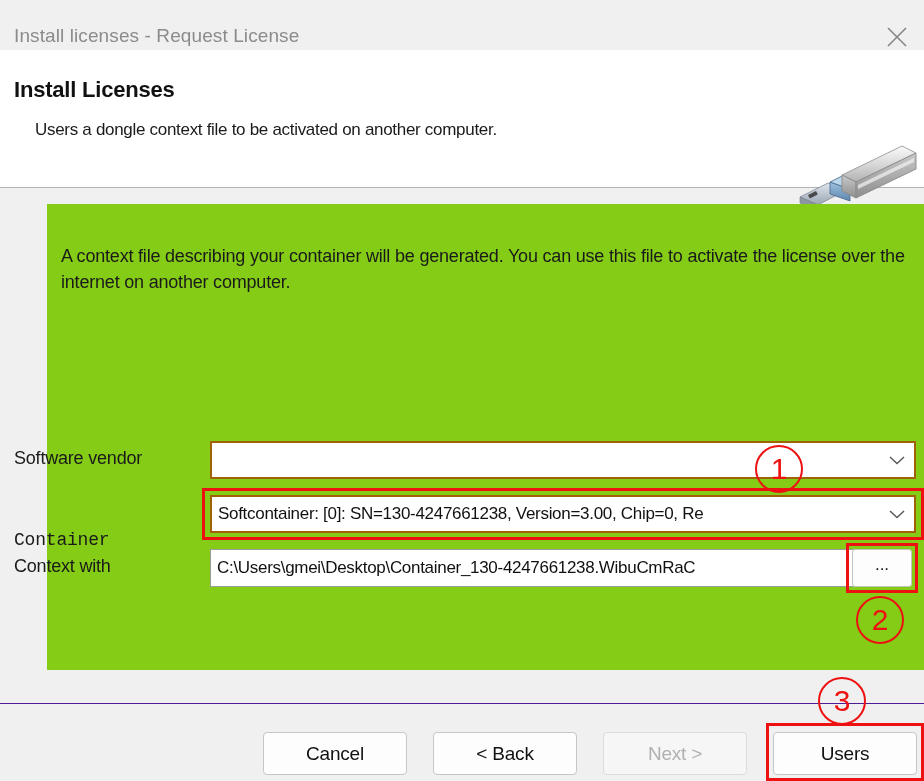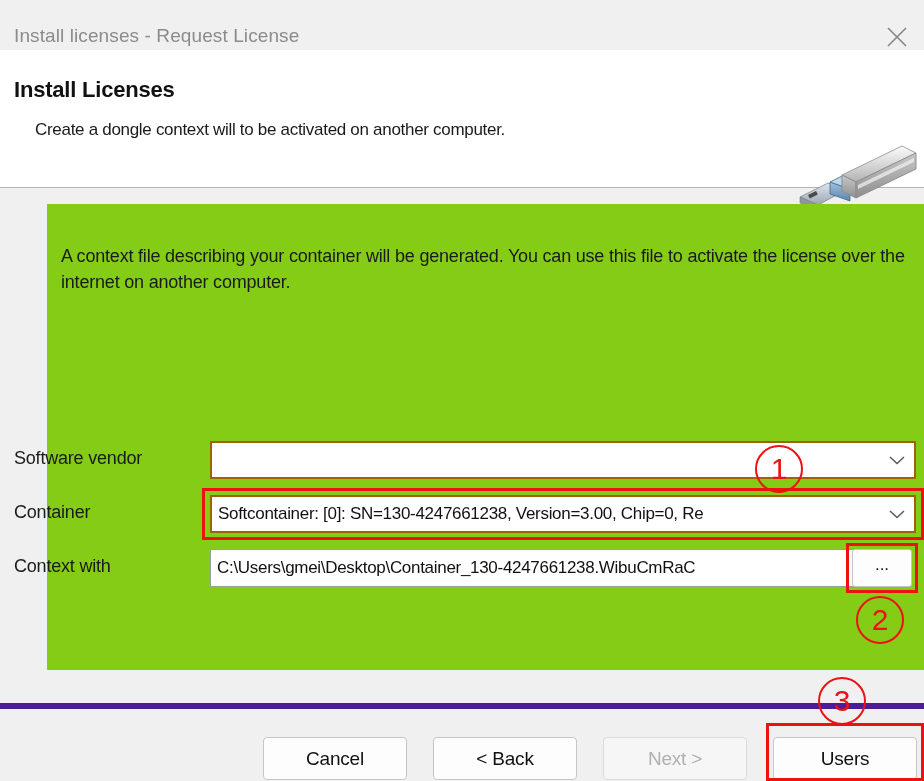--- a/index.html
+++ b/index.html
@@ -101,21 +101,21 @@
 
   
   .form-label {
     position: absolute;
     left: 14px;
     font-size: 18px;
     color: #1a1a1a;
     letter-spacing: -.2px;
   }
   .label-vendor   { top: 448px; }
-  .label-container{ top: 502px; }
+  .label-container{ top: 530px; font-family: Liberation Mono, monospace; }
   .label-context  { top: 556px; }
 
   .combo {
     position: absolute;
     left: 210px;
     width: 706px;
     height: 38px;
     background: #ffffff;
     border: 2px solid #a16207;
     box-sizing: border-box;
@@ -177,21 +177,21 @@
     line-height: 10px;
     padding-bottom: 6px;
   }
 
   
   .footer {
     position: absolute;
     left: 0; top: 703px;
     width: 924px; height: 70px;
     background: #f0f0f0;
-    border-top: 6px solid #4c1d95;
+    border-top: 1px solid #4c1d95;
     box-sizing: border-box;
   }
   .btn {
     position: absolute;
     top: 28px;
     width: 144px; height: 43px;
     background: #fdfdfd;
     border: 1px solid #c6c6c6;
     border-radius: 4px;
     box-sizing: border-box;
@@ -248,21 +248,21 @@
     <div class="close-btn">
       <svg width="24" height="24" viewBox="0 0 24 24">
         <line x1="3" y1="3" x2="21" y2="21" stroke="#868686" stroke-width="1.6"></line>
         <line x1="21" y1="3" x2="3" y2="21" stroke="#868686" stroke-width="1.6"></line>
       </svg>
     </div>
   </div>
 
   <div class="header">
     <div class="header-title">Install Licenses</div>
-    <div class="header-sub">Create a dongle context will to be activated on another computer.</div>
+    <div class="header-sub">Users a dongle context file to be activated on another computer.</div>
 
     <div class="dongle">
       <svg width="120" height="78" viewBox="0 0 120 78">
         <defs>
           <linearGradient id="bodyTop" x1="0" y1="0" x2="0" y2="1">
             <stop offset="0" stop-color="#fbfbfb"></stop>
             <stop offset="0.5" stop-color="#d8d8d8"></stop>
             <stop offset="1" stop-color="#b2b2b2"></stop>
           </linearGradient>
           <linearGradient id="bodySide" x1="0" y1="0" x2="0" y2="1">

